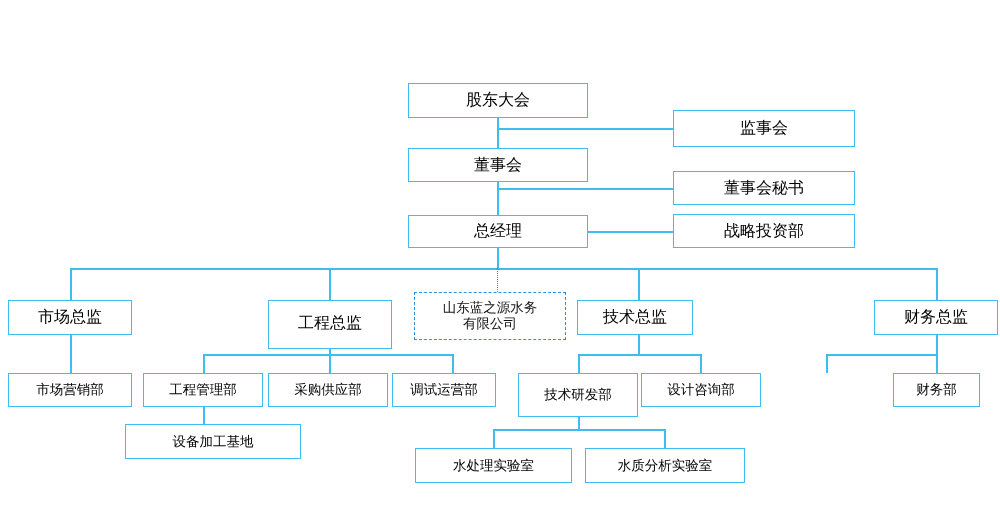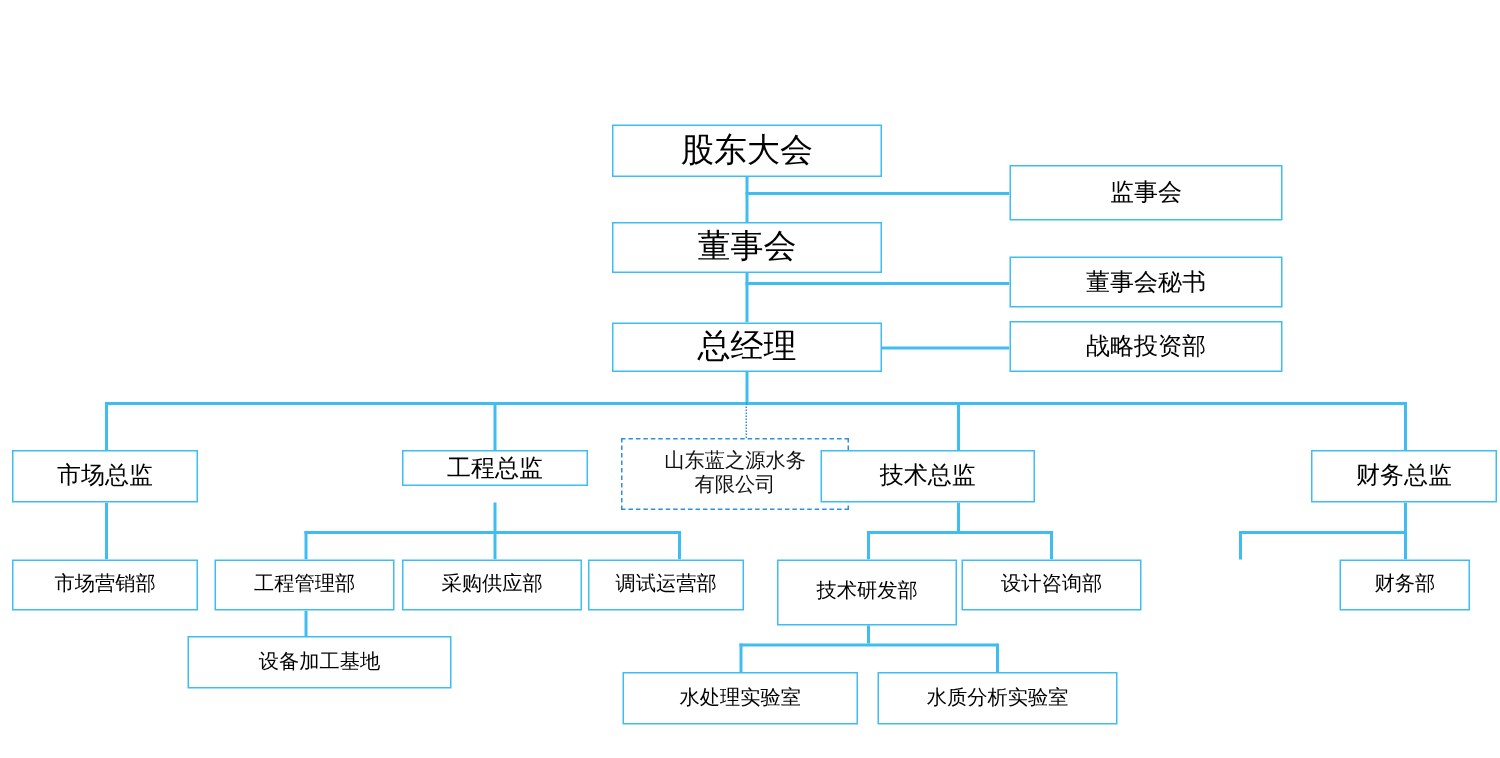--- a/index.html
+++ b/index.html
@@ -24,21 +24,21 @@
     align-items: center;
     justify-content: center;
     text-align: center;
     color: #000000;
     line-height: 1.18;
     z-index: 3;
   }
   .node.dashed {
     border: 1.4px dashed #2d8fe0;
   }
-  .lvl-top    { font-size: 22px; }
+  .lvl-top    { font-size: 16px; }
   .lvl-side   { font-size: 16px; }
   .lvl-dir    { font-size: 16px; }
   .lvl-dept   { font-size: 13.5px; }
   .lvl-sub    { font-size: 13.5px; }
   .lvl-company{ font-size: 13.5px; color: #111; }
 
   .line {
     position: absolute;
     background: #3fbdf1;
     z-index: 1;
@@ -126,25 +126,25 @@
 
   <div class="node dashed lvl-company" style="left:414px; top:292px; width:152px; height:48px; flex-direction:column; justify-content:center;text-align:right;">
     <span>山东蓝之源水务</span>
     <span>有限公司</span>
   </div>
 
   <div class="node lvl-dir" style="left:8px; top:300px; width:124px; height:35px;">
     <span>市场总监</span>
   </div>
 
-  <div class="node lvl-dir" style="left:268px; top:300px; width:124px; height:24px;">
+  <div class="node lvl-dir" style="left:268px; top:300px; width:124px; height:49px;font-family:Liberation Mono, monospace;">
     <span>工程总监</span>
   </div>
 
-  <div class="node lvl-dir" style="left:547px; top:300px; width:143px; height:35px;">
+  <div class="node lvl-dir" style="left:577px; top:300px; width:116px; height:35px;">
     <span>技术总监</span>
   </div>
 
   <div class="node lvl-dir" style="left:874px; top:300px; width:124px; height:35px;">
     <span>财务总监</span>
   </div>
 
   <div class="node lvl-dept" style="left:8px; top:373px; width:124px; height:34px;">
     <span>市场营销部</span>
   </div>

